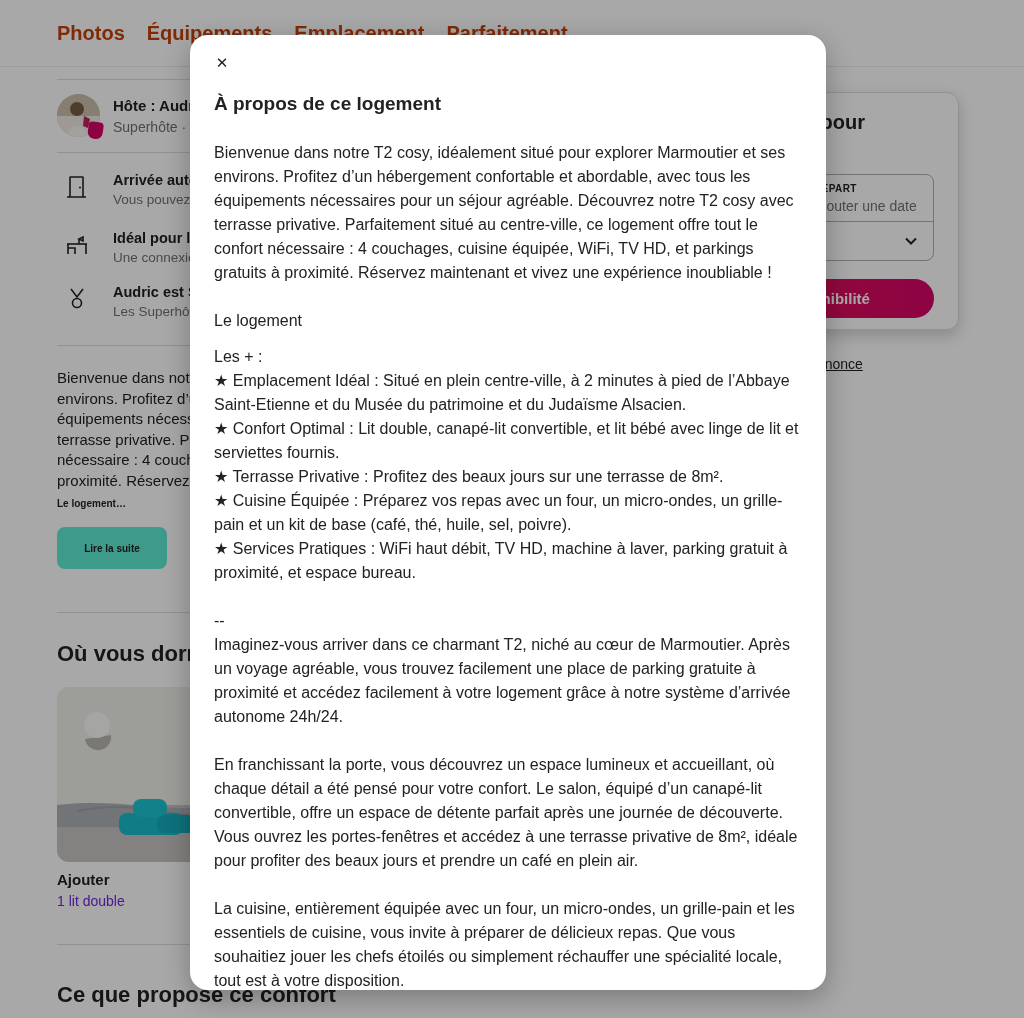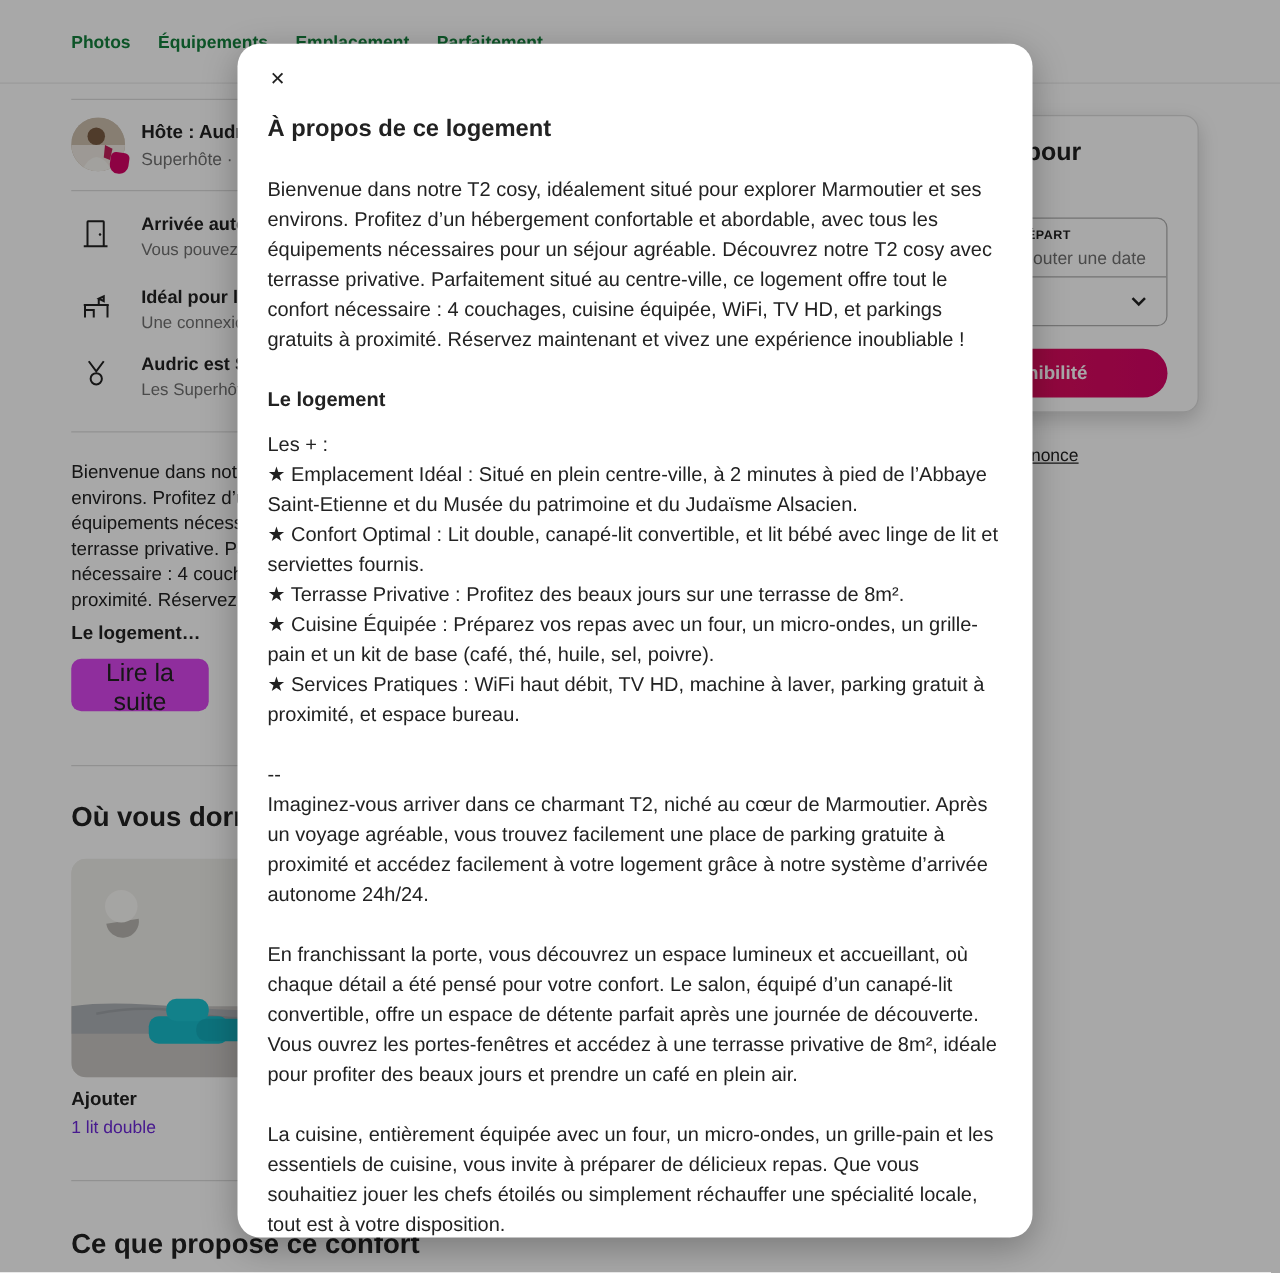--- a/index.html
+++ b/index.html
@@ -3,34 +3,34 @@
 <meta charset="utf-8">
 <style>
   html,body{margin:0;padding:0;}
   body{
     width:1024px;height:1018px;position:relative;overflow:hidden;
     background:#ffffff;font-family:"Liberation Sans",sans-serif;color:#222222;
   }
   
   .page{position:absolute;inset:0;background:#ffffff;}
   .navbar{position:absolute;top:0;left:0;width:1024px;height:67px;background:#ffffff;border-bottom:1px solid #EBEBEB;display:flex;align-items:center;padding-left:57px;box-sizing:border-box;gap:22px;}
-  .navtab{font-size:14px;font-weight:700;color:#15803d;cursor:pointer;white-space:nowrap;}
+  .navtab{font-size:20px;font-weight:700;color:#c2410c;cursor:pointer;white-space:nowrap;}
   .divider{position:absolute;left:57px;width:563px;border-top:1px solid #DDDDDD;height:0;}
   .host-title{position:absolute;left:113px;top:97px;font-size:15px;font-weight:700;}
   .host-sub{position:absolute;left:113px;top:119px;font-size:14px;color:#717171;white-space:nowrap;}
   .avatar{position:absolute;left:57px;top:94px;width:43px;height:43px;border-radius:50%;overflow:hidden;background:#d8cfc2;}
   .avatar svg{display:block;}
   .avatar-badge{position:absolute;left:88px;top:122px;width:15px;height:17px;background:#D70466;border-radius:4px 4px 7px 7px;transform:rotate(8deg);}
   .feat-row{position:absolute;left:57px;width:560px;}
   .feat-icon{position:absolute;left:7px;top:2px;}
   .feat-title{margin-left:56px;font-size:14.5px;font-weight:700;}
   .feat-sub{margin-left:56px;margin-top:4px;font-size:13.5px;color:#717171;white-space:nowrap;overflow:hidden;}
   .summary{position:absolute;left:57px;top:368px;width:566px;font-size:15px;line-height:20.5px;color:#222;}
-  .lelogement{position:absolute;left:57px;top:498px;font-size:15px;font-weight:700;}
-  .readmore-btn{position:absolute;left:57px;top:527px;width:110px;height:42px;border:none;border-radius:8px;background:#d946ef;font-family:inherit;font-size:20px;font-weight:400;color:#222;cursor:pointer;}
+  .lelogement{position:absolute;left:57px;top:498px;font-size:10px;font-weight:700;}
+  .readmore-btn{position:absolute;left:57px;top:527px;width:110px;height:42px;border:none;border-radius:8px;background:#5eead4;font-family:inherit;font-size:10px;font-weight:700;color:#222;cursor:pointer;}
   .h2{font-size:22px;font-weight:700;color:#222;}
   .sleep-h{position:absolute;left:57px;top:641px;}
   .photo-card{position:absolute;left:57px;top:687px;width:300px;height:175px;border-radius:12px;overflow:hidden;background:#EFEEEA;}
   .photo-title{position:absolute;left:57px;top:871px;font-size:15px;font-weight:700;}
   .photo-sub{position:absolute;left:57px;top:893px;font-size:14px;color:#6d28d9;}
   .amen-h{position:absolute;left:57px;top:982px;}
   
   .book-card{position:absolute;left:620px;top:92px;width:339px;height:238px;background:#fff;border:1px solid #DDDDDD;border-radius:12px;box-shadow:0 6px 16px rgba(0,0,0,0.18);box-sizing:border-box;}
   .book-head{position:absolute;left:24px;right:24px;top:16px;font-size:20px;line-height:26px;font-weight:700;}
   .date-box{position:absolute;left:24px;right:24px;top:81px;height:87px;border:1px solid #B0B0B0;border-radius:8px;box-sizing:border-box;}
@@ -43,21 +43,21 @@
   .cta-btn{position:absolute;left:24px;right:24px;top:186px;height:39px;border:none;border-radius:20px;background:linear-gradient(90deg,#E61E4D 0%,#D70466 100%);color:#fff;font-family:inherit;font-size:15px;font-weight:700;cursor:pointer;white-space:nowrap;}
   .report-link{position:absolute;left:700px;top:356px;width:185px;font-size:14px;color:#222;text-decoration:underline;cursor:pointer;white-space:nowrap;}
   .report-link .flag{text-decoration:none;margin-right:8px;font-size:13px;}
   
   .overlay{position:absolute;inset:0;background:rgba(0,0,0,0.34);}
   .modal{position:absolute;left:190px;top:35px;width:636px;height:955px;background:#ffffff;border-radius:18px;box-shadow:0 8px 28px rgba(0,0,0,0.28);box-sizing:border-box;padding:0 24px;overflow:hidden;}
   .modal-close{position:absolute;left:18px;top:14px;width:28px;height:28px;border:none;background:transparent;font-size:15px;color:#222;cursor:pointer;font-family:inherit;padding:0;}
   .modal-title{margin:58px 0 0 0;font-size:19px;font-weight:700;color:#222;}
   .modal-body{margin-top:26px;font-size:16px;line-height:24px;color:#222;}
   .modal-body p{margin:0 0 24px 0;white-space:pre-line;}
-  .modal-body p.sect{font-weight:700;margin-bottom:0;}
+  .modal-body p.sect{font-weight:400;margin-bottom:0;}
   .modal-body p.tight{margin-top:12px;}
   svg{display:block;}
 </style>
 </head>
 <body>
 
 <div class="page">
 
   <div class="navbar">
     <span class="navtab">Photos</span>

